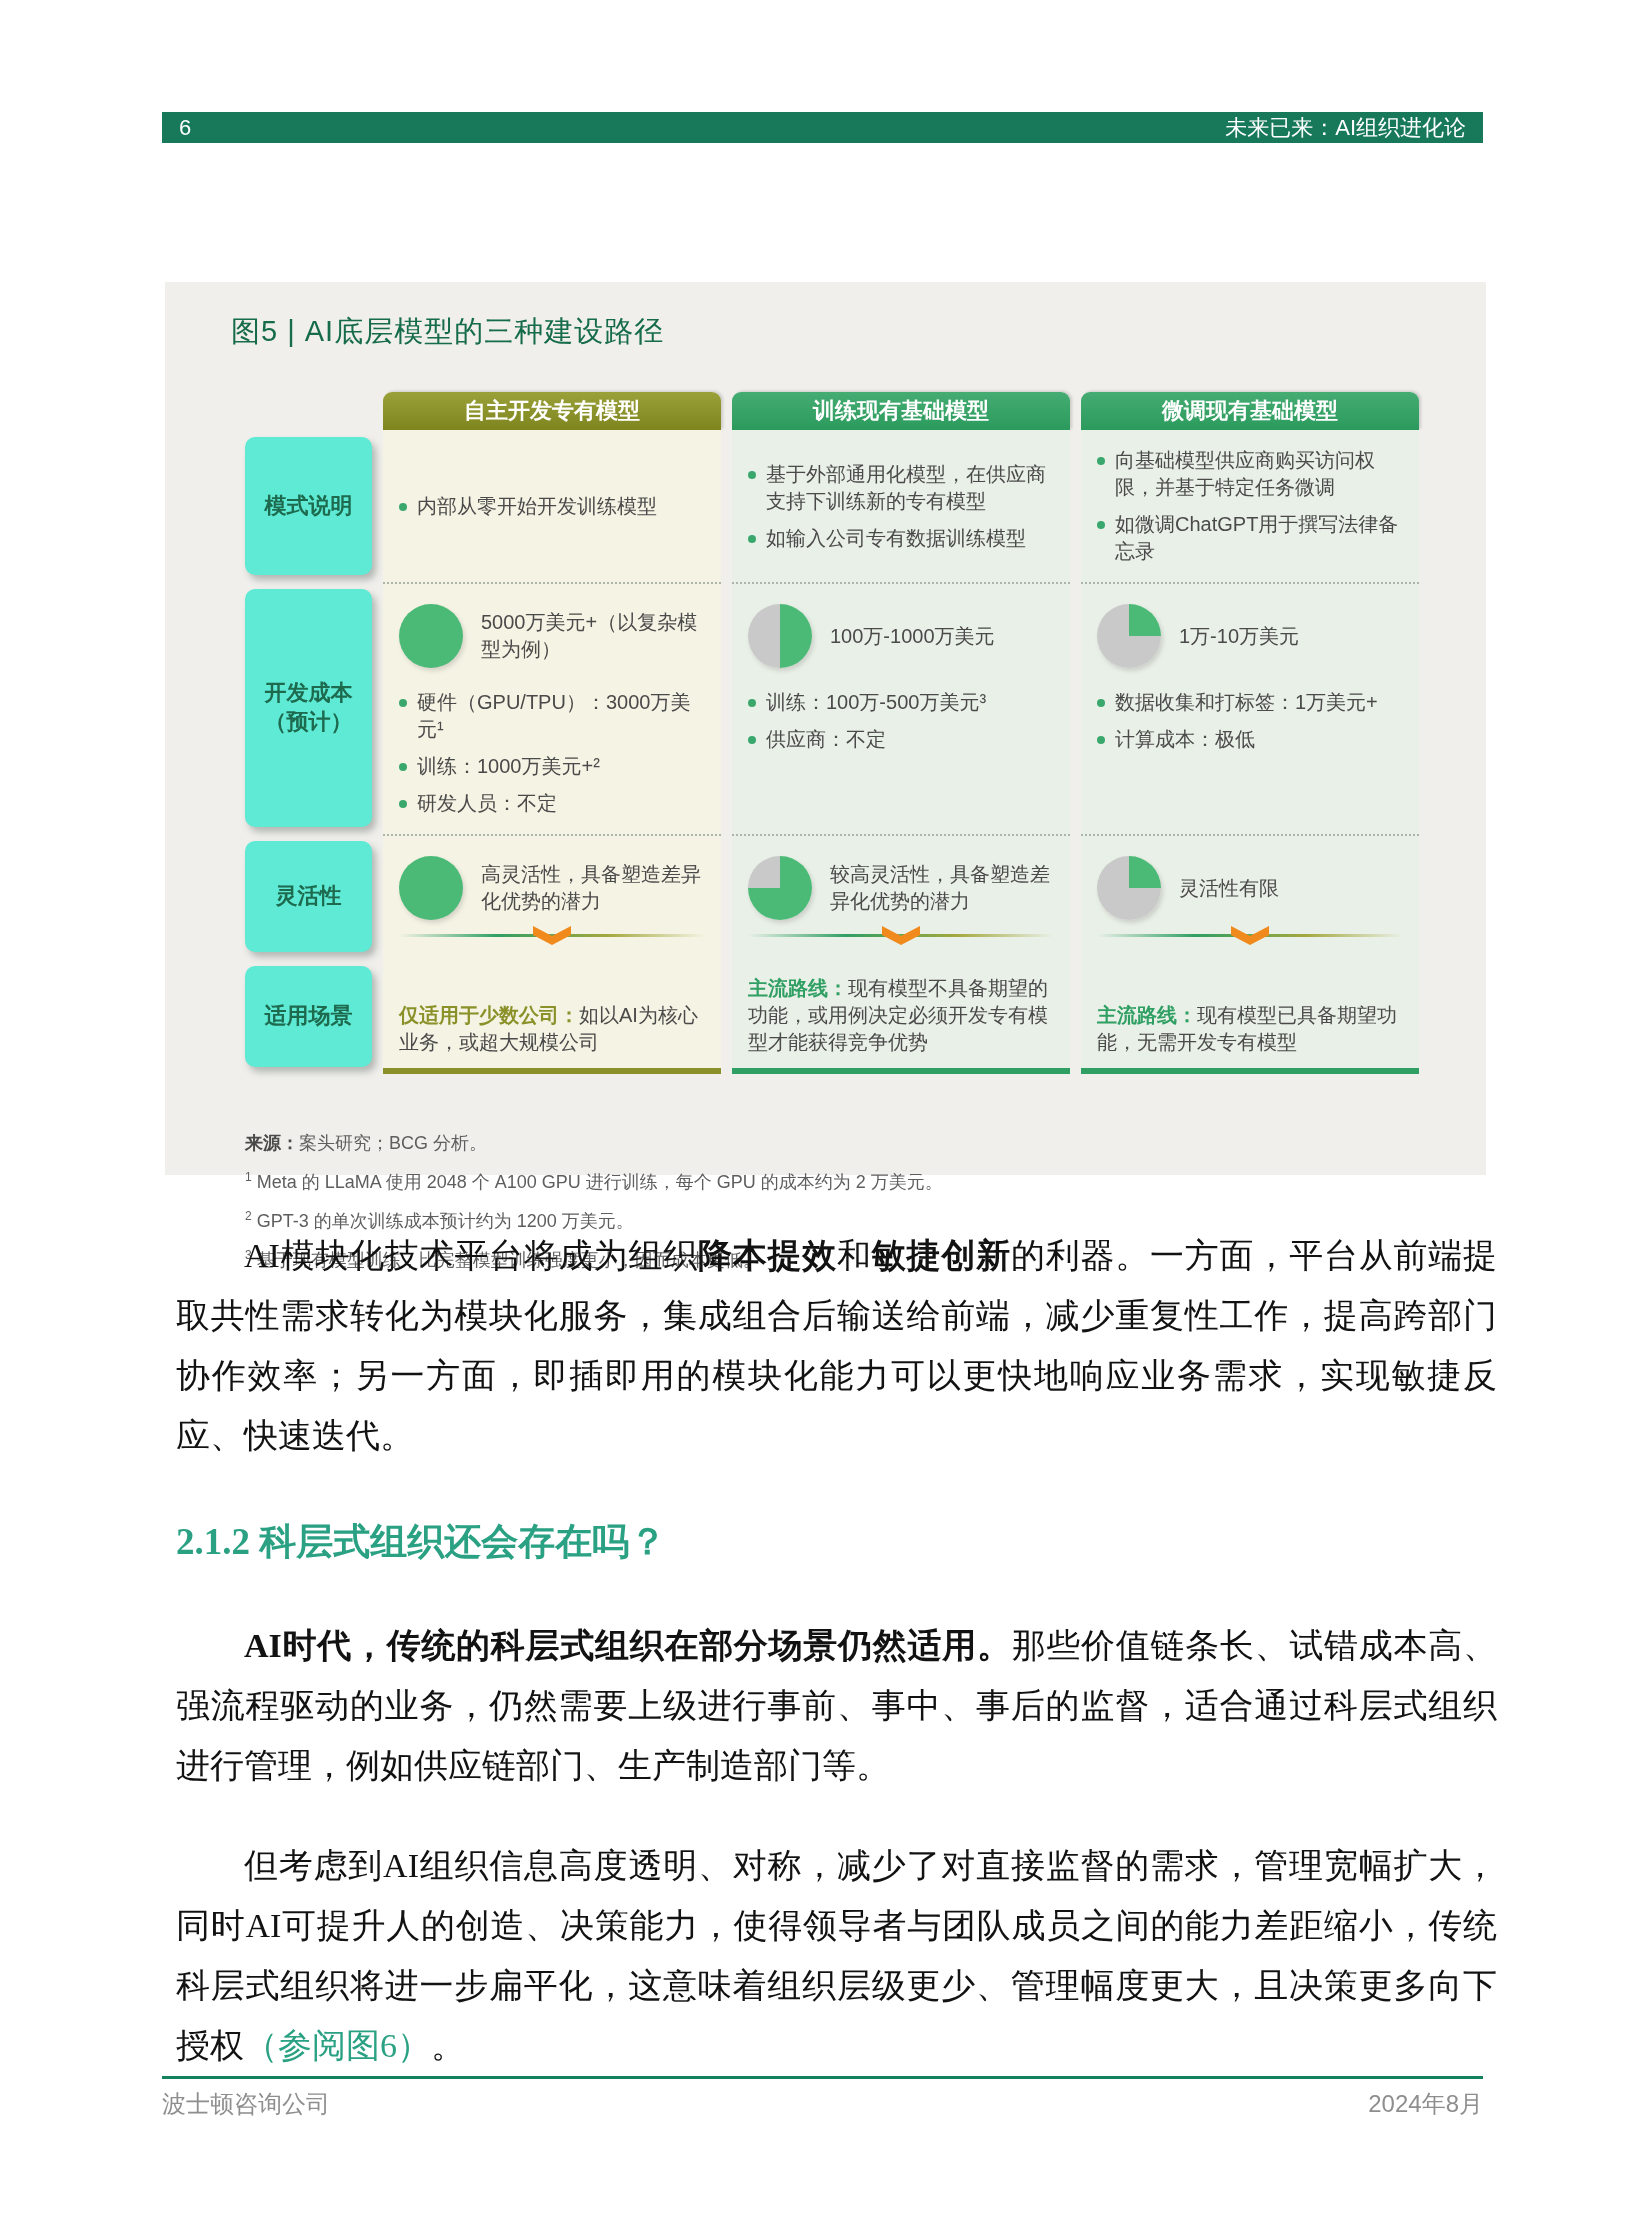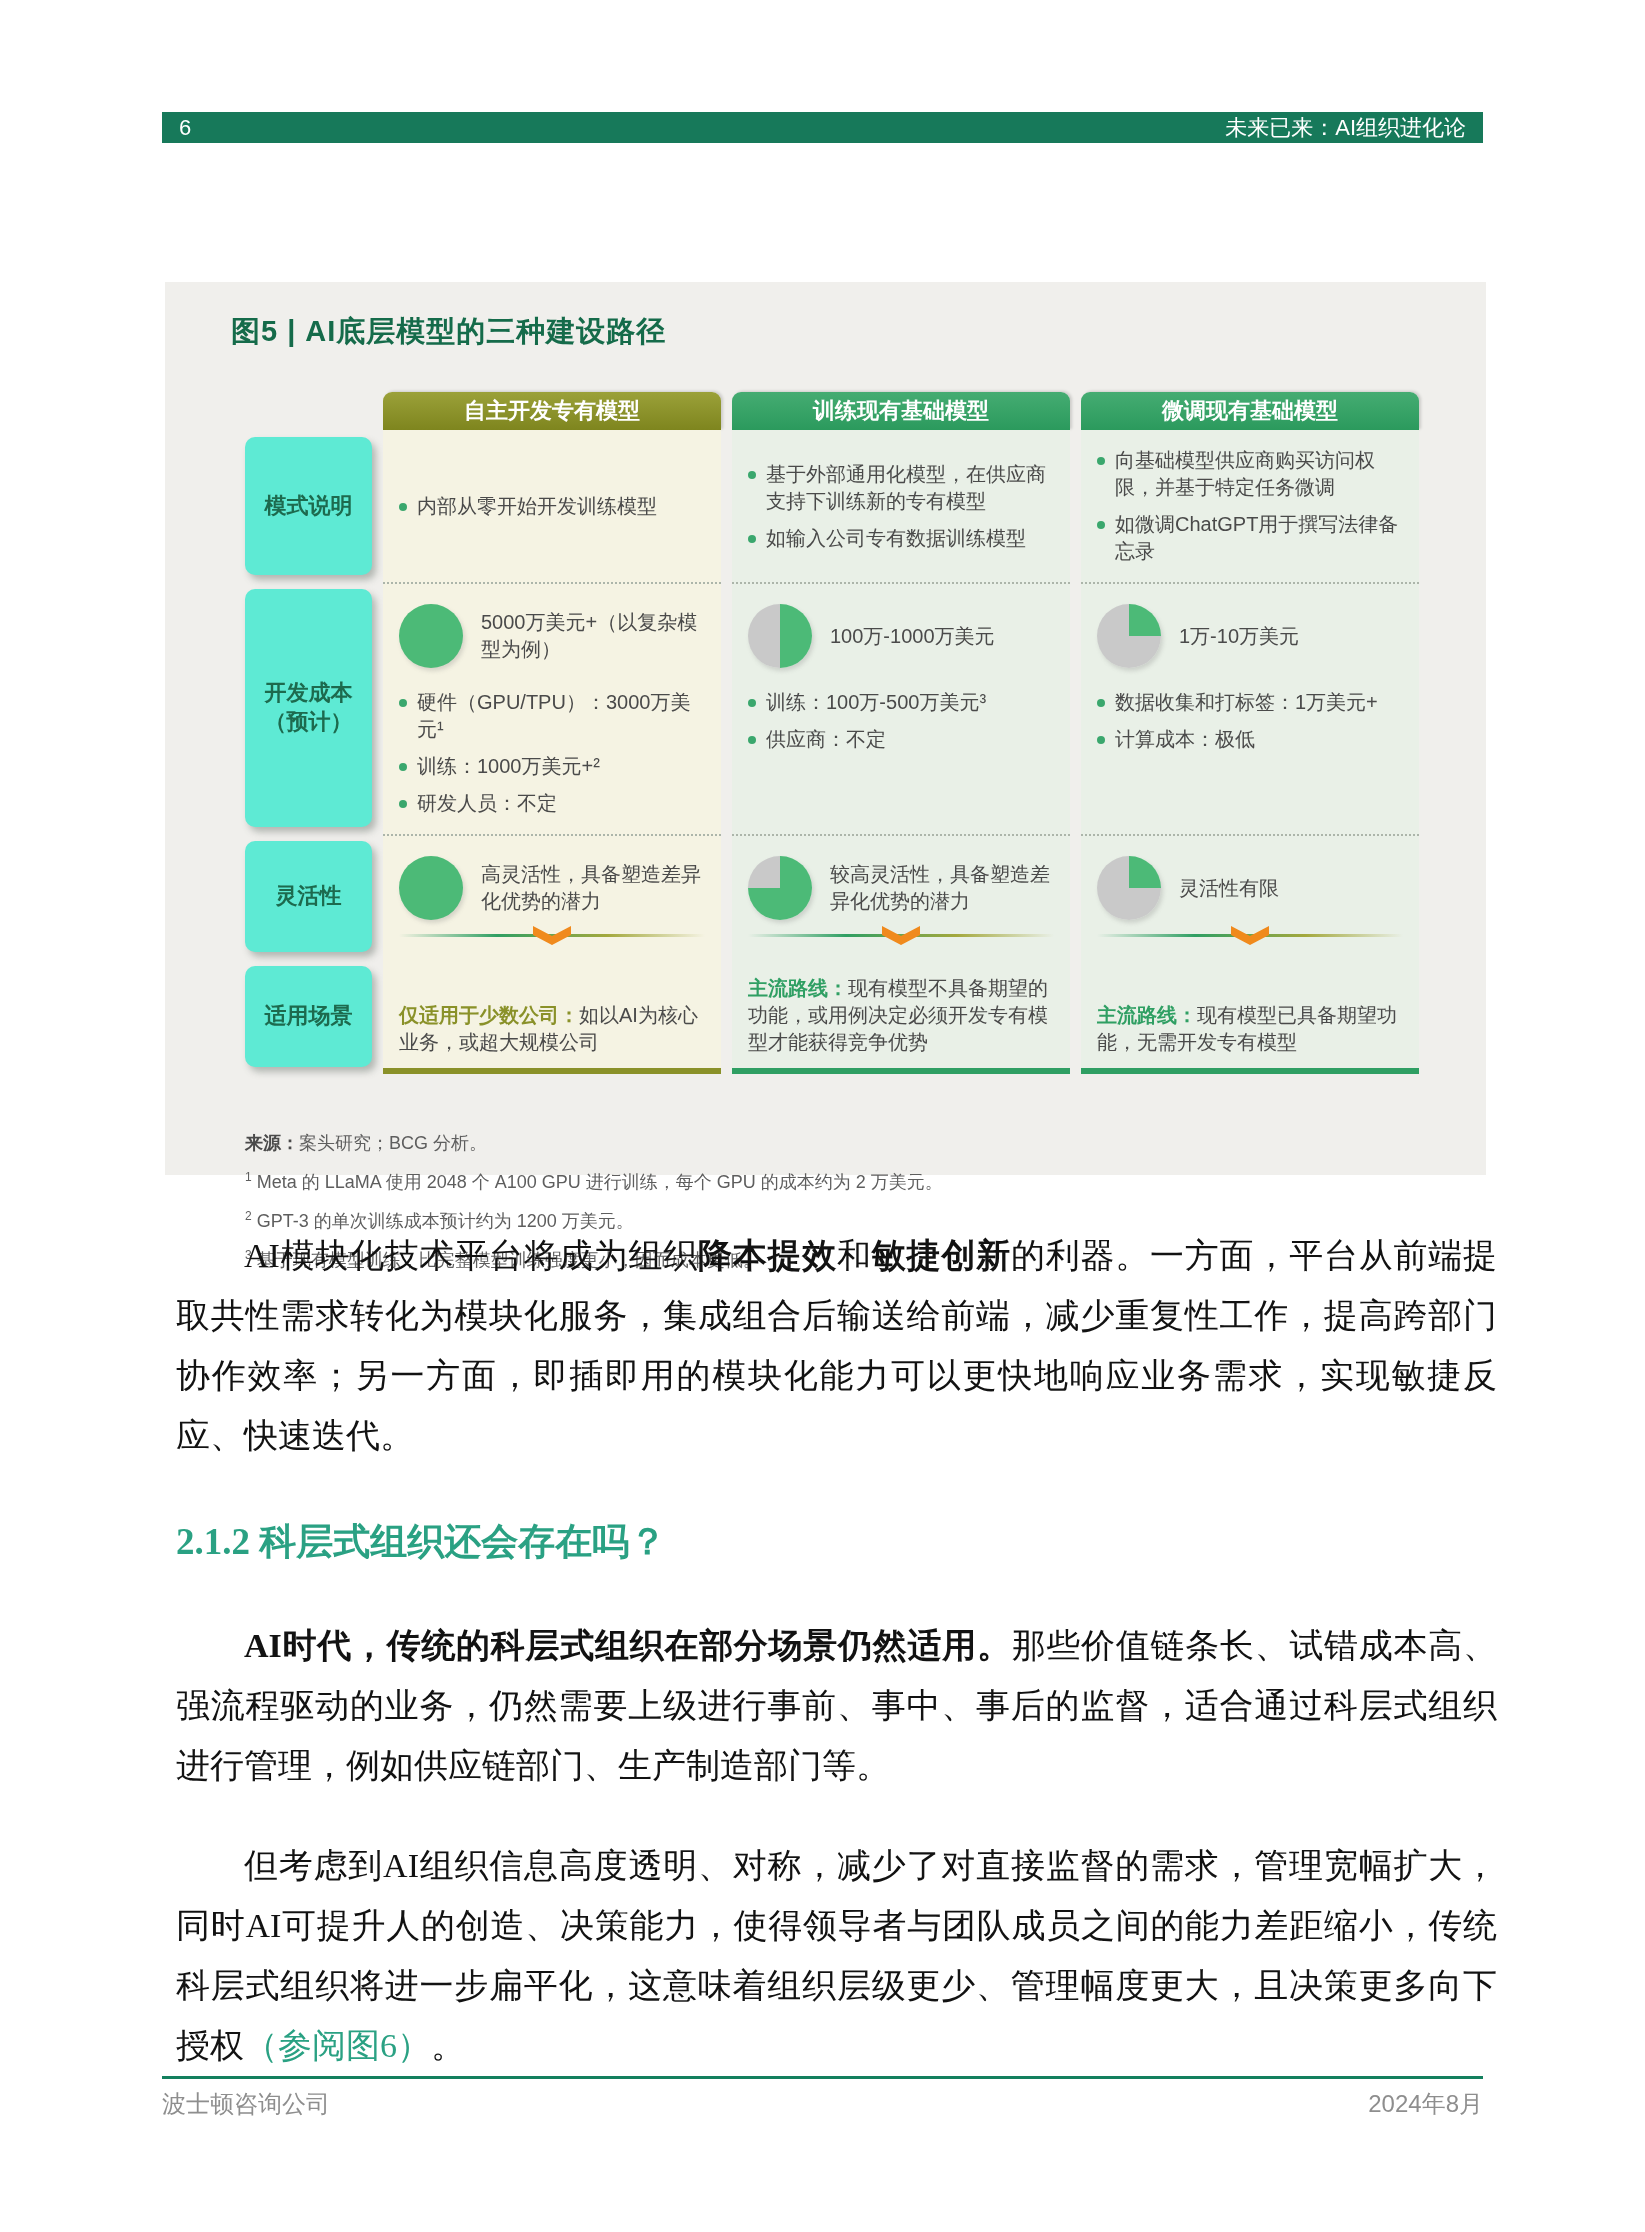--- a/index.html
+++ b/index.html
@@ -6,21 +6,21 @@
   html,body{background:#ffffff}
   .page{position:relative;width:1646px;height:2233px;background:#fff;overflow:hidden;
         font-family:"Liberation Sans",sans-serif}
   
   .topbar{position:absolute;left:162px;top:112px;width:1321px;height:31px;background:#17795A;
           color:#fff;display:flex;justify-content:space-between;align-items:center;
           padding:0 17px;font-size:22px}
   
   .figure{position:absolute;left:165px;top:282px;width:1321px;height:893px;background:#F0EFEC;
           padding:30px 40px 0 66px}
-  .fig-title{font-size:29px;font-weight:bold;color:#156B4A;letter-spacing:1px}
+  .fig-title{font-size:29px;font-weight:normal;color:#156B4A;letter-spacing:1px}
   .ftable{display:grid;grid-template-columns:127px 338px 338px 338px;column-gap:11px;
           margin:40px 0 0 14px}
   .head{height:38px;border-radius:9px 9px 0 0;color:#fff;font-size:22px;font-weight:bold;
         display:flex;align-items:center;justify-content:center;box-shadow:2px -1px 3px rgba(0,0,0,.15)}
   .head.olive{background:linear-gradient(#9BA139,#7E851E)}
   .head.green{background:linear-gradient(#45AC72,#2B9A5D)}
   .ghost{background:transparent}
   .lblwrap{display:flex;padding:7px 0}
   .lbl{flex:1;background:#5eead4;border-radius:10px;box-shadow:4px 5px 7px rgba(105,115,108,.45);
        display:flex;align-items:center;justify-content:center;text-align:center;color:#1D6A4E;

